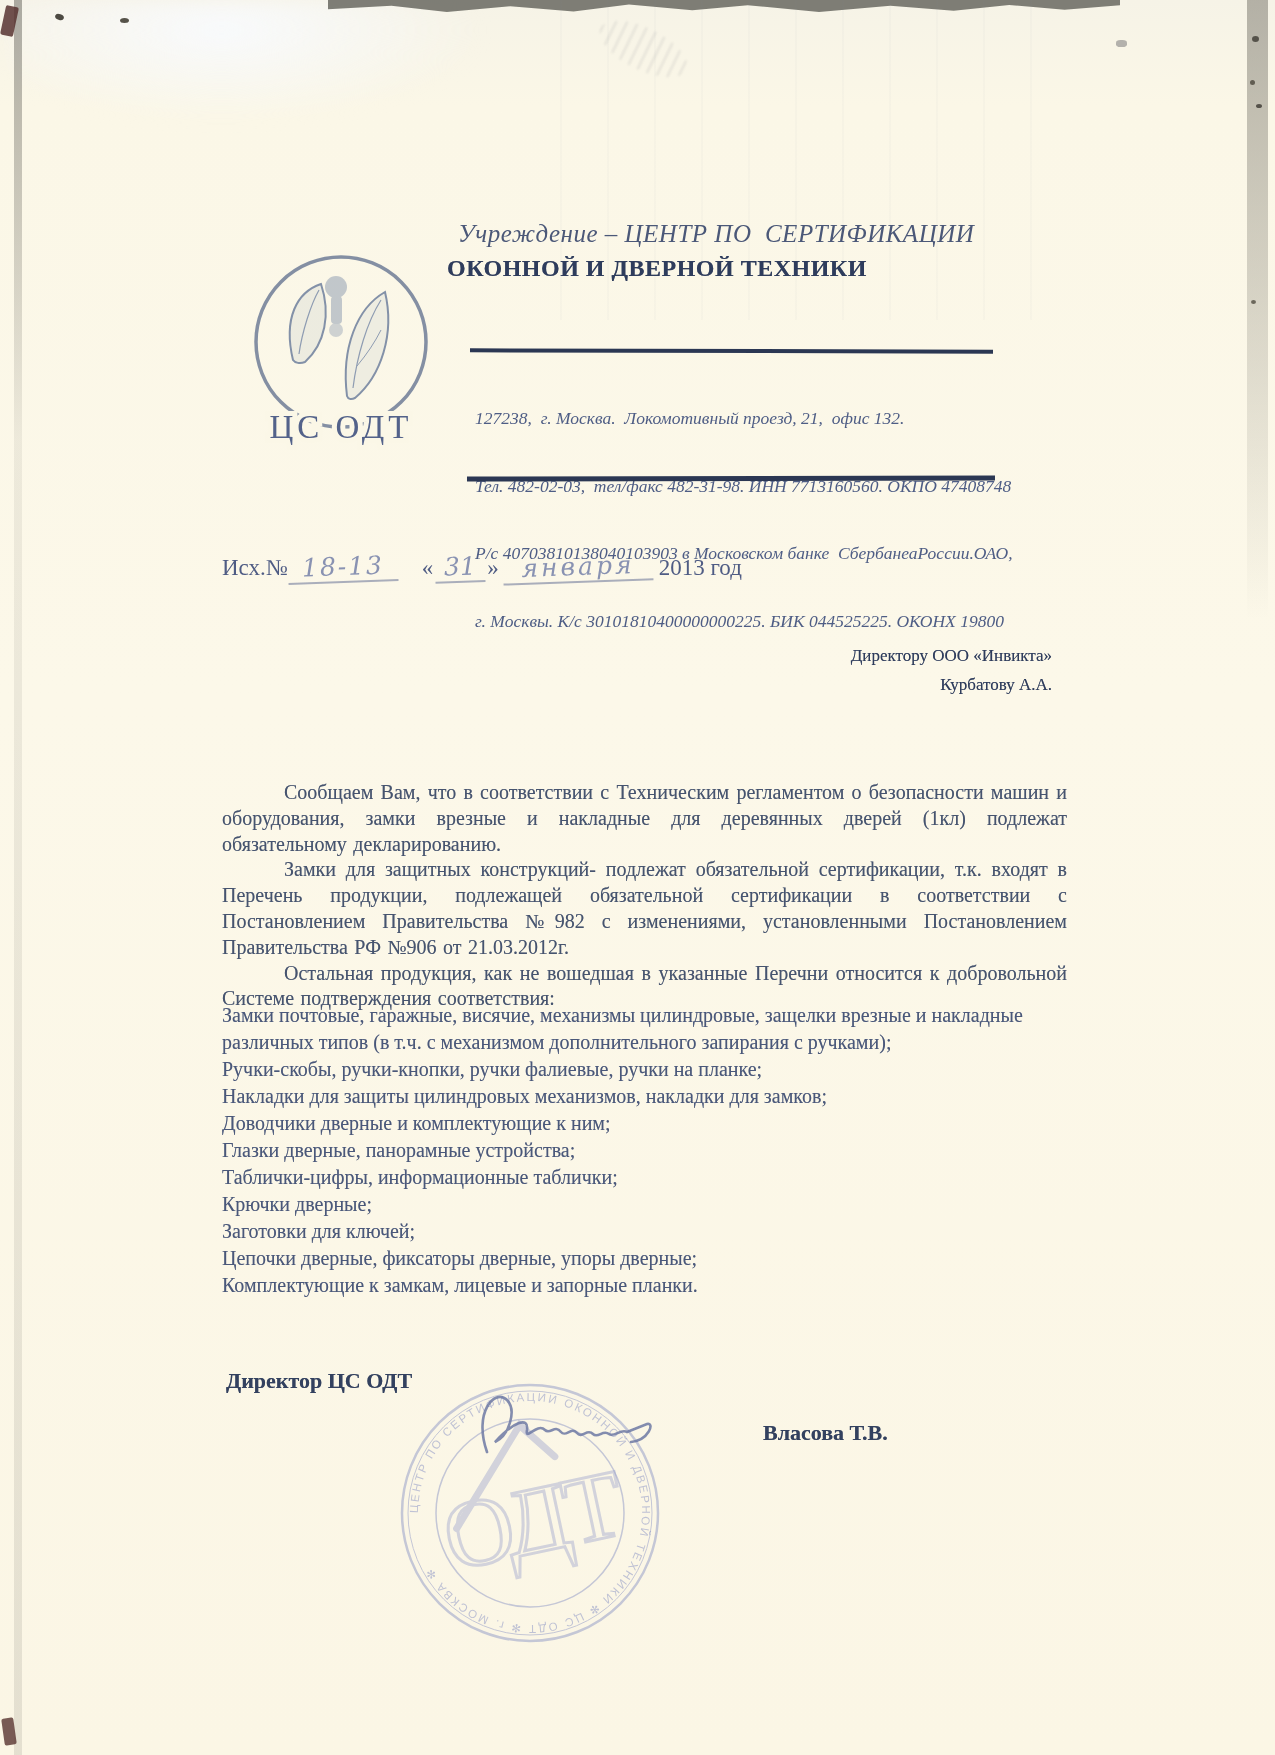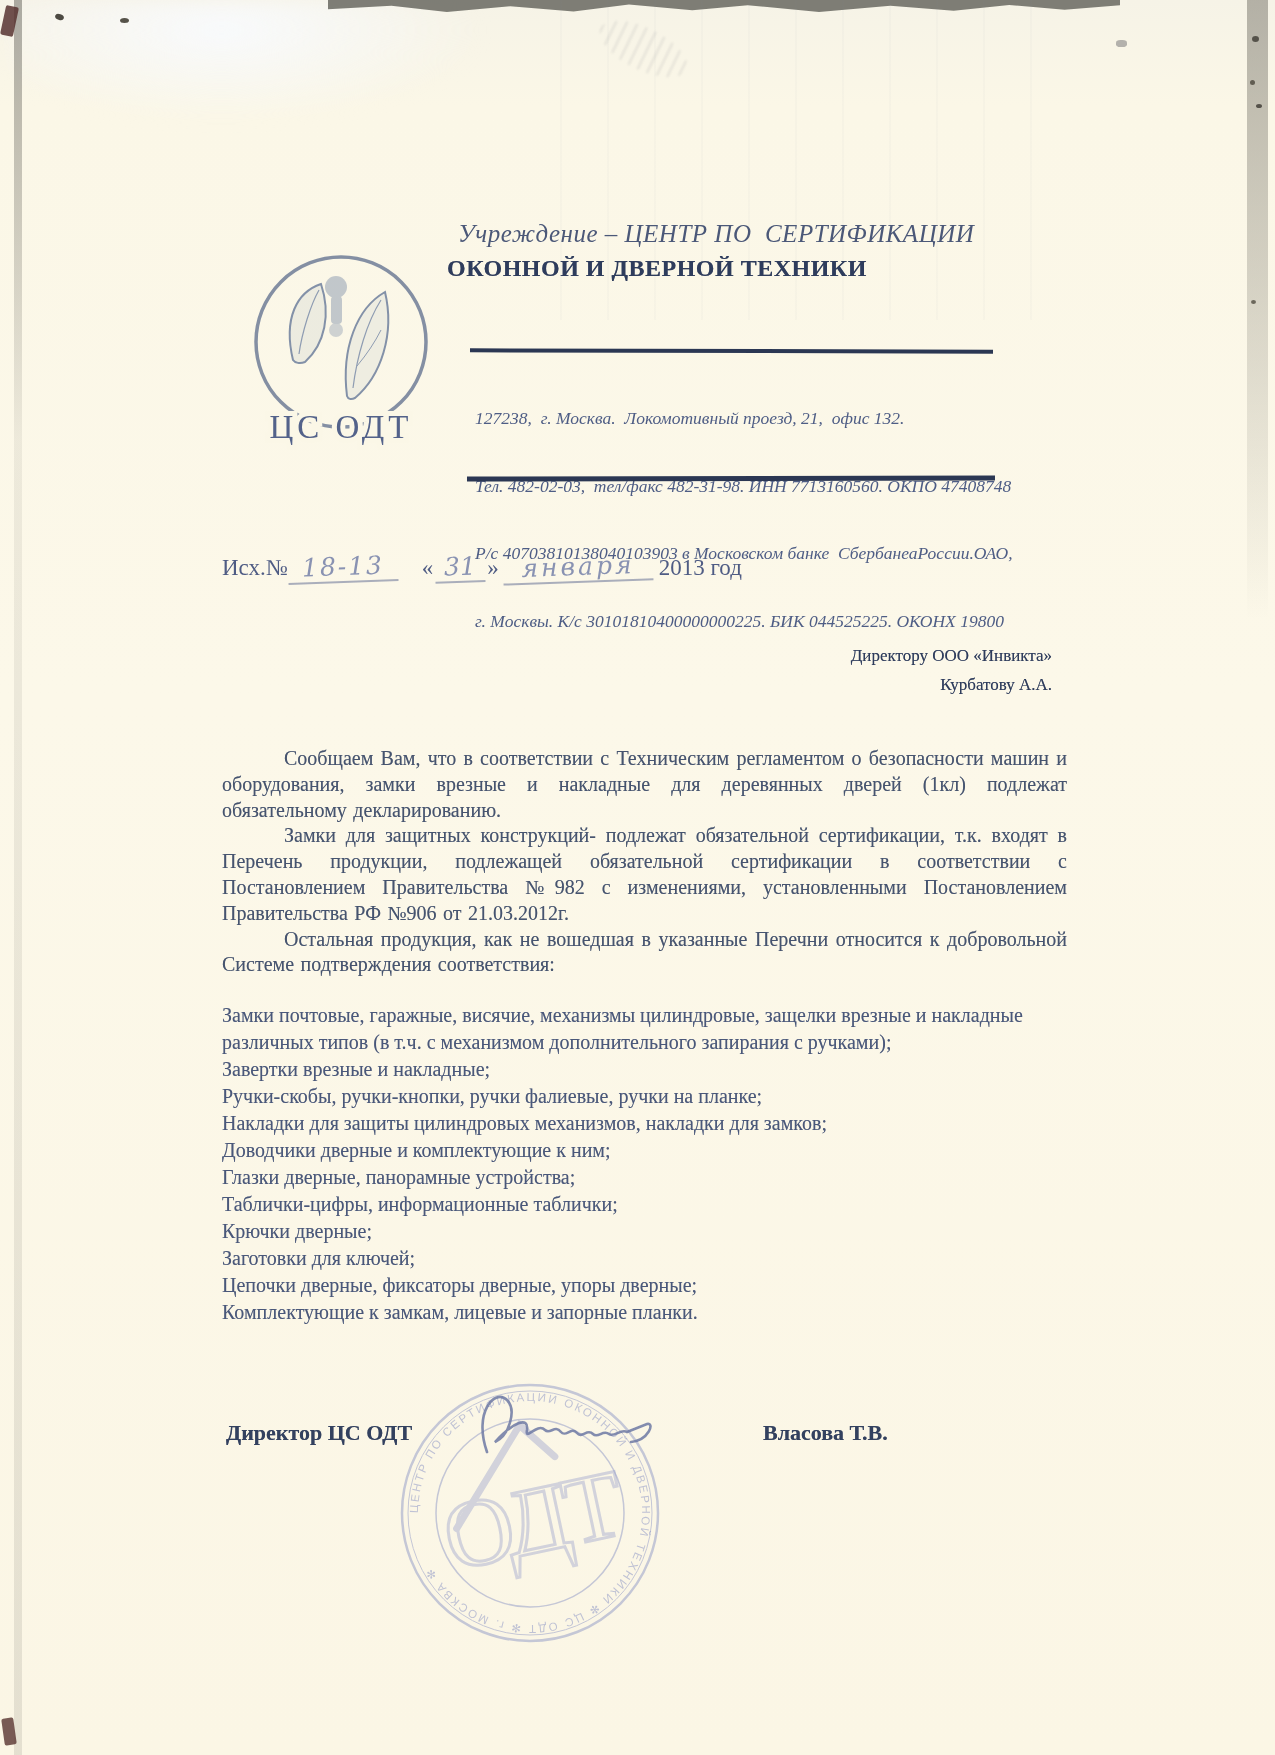--- a/index.html
+++ b/index.html
@@ -53,28 +53,28 @@
   .hw-num{width:110px;letter-spacing:2px;}
   .hw-day{width:50px;margin:0 2px;}
   .hw-month{width:150px;letter-spacing:3px;margin:0 6px 0 4px;}
   .ref .printed{white-space:pre;}
 
   
   .addressee{position:absolute;left:602px;top:641px;width:450px;text-align:right;font-weight:normal;
     font-size:17px;color:#2e3c5c;line-height:29px;text-shadow:0 0 .5px rgba(46,60,92,.55);}
 
   
-  .body-text{position:absolute;left:222px;top:746px;width:845px;font-size:20px;line-height:25.8px;
+  .body-text{position:absolute;left:222px;top:780px;width:845px;font-size:20px;line-height:25.8px;
     color:#46546F;text-align:justify;word-spacing:1.5px;text-shadow:0 0 .5px rgba(70,84,111,.45);}
   .body-text p{margin:0;text-indent:62px;}
   .product-list{position:absolute;left:222px;top:1002px;width:845px;font-size:20px;line-height:27px;
     color:#4a587a;text-shadow:0 0 .5px rgba(74,88,122,.4);}
 
   
-  .sig-title{position:absolute;left:226px;top:1420px;font-weight:bold;font-size:22px;color:#33415f;
+  .sig-title{position:absolute;left:226px;top:1368px;font-weight:bold;font-size:22px;color:#33415f;
     text-shadow:0 0 .5px rgba(51,65,95,.6);}
   .sig-name{position:absolute;left:763px;top:1420px;font-weight:bold;font-size:22px;color:#33415f;
     text-shadow:0 0 .5px rgba(51,65,95,.6);}
   .sig-stroke{position:absolute;left:465px;top:1382px;}
   .stamp{position:absolute;left:380px;top:1363px;filter:blur(.7px);}
 </style>
 </head>
 <body>
 
 <div class="page">
@@ -141,21 +141,20 @@
   </div>
 
   <div class="body-text">
     <p>Сообщаем Вам, что в соответствии с Техническим регламентом о безопасности машин и оборудования, замки врезные и накладные для деревянных дверей (1кл) подлежат обязательному декларированию.</p>
     <p>Замки для защитных конструкций- подлежат обязательной сертификации, т.к. входят в Перечень продукции, подлежащей обязательной сертификации в соответствии с Постановлением Правительства №982 с изменениями, установленными Постановлением Правительства РФ №906 от 21.03.2012г.</p>
     <p>Остальная продукция, как не вошедшая в указанные Перечни относится к добровольной Системе подтверждения соответствия:</p>
   </div>
 
   <div class="product-list">
     <div>Замки почтовые, гаражные, висячие, механизмы цилиндровые, защелки врезные и накладные различных типов (в т.ч. с механизмом дополнительного запирания с ручками);</div>
-    <div>Завертки врезные и накладные;</div>
     <div>Ручки-скобы, ручки-кнопки, ручки фалиевые, ручки на планке;</div>
     <div>Накладки для защиты цилиндровых механизмов, накладки для замков;</div>
     <div>Доводчики дверные и комплектующие к ним;</div>
     <div>Глазки дверные, панорамные устройства;</div>
     <div>Таблички-цифры, информационные таблички;</div>
     <div>Крючки дверные;</div>
     <div>Заготовки для ключей;</div>
     <div>Цепочки дверные, фиксаторы дверные, упоры дверные;</div>
     <div>Комплектующие к замкам, лицевые и запорные планки.</div>
   </div>

